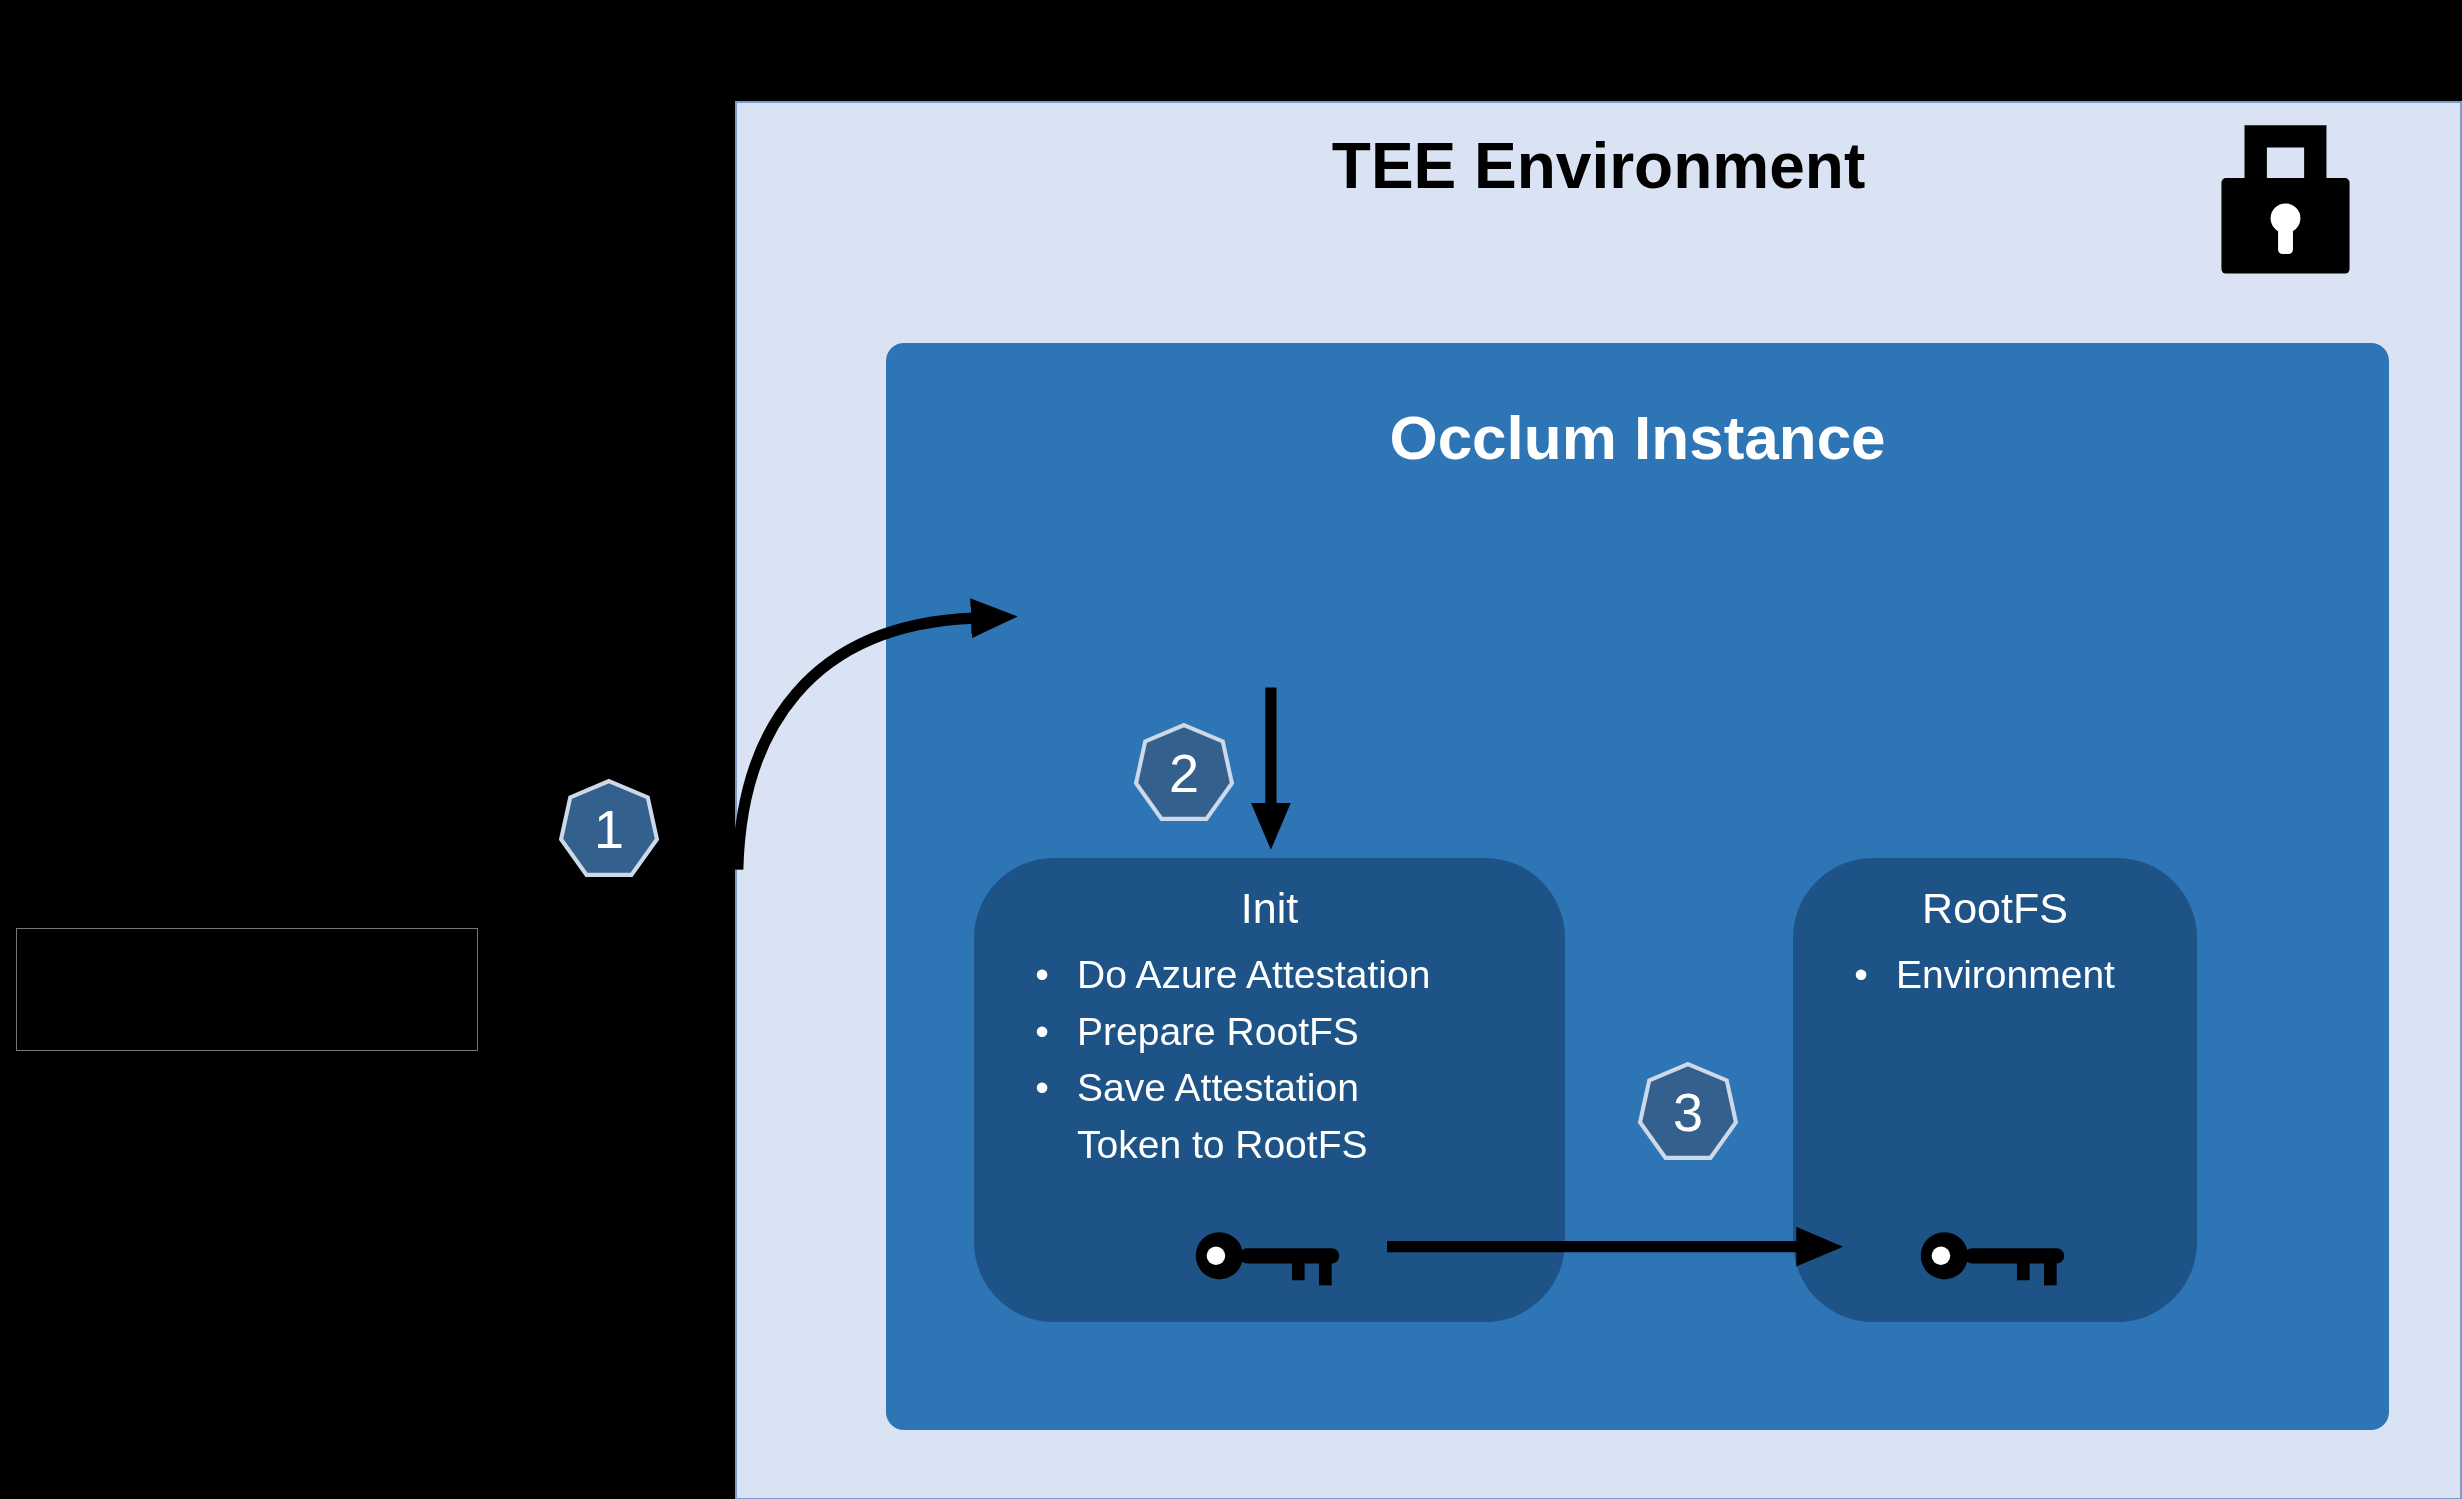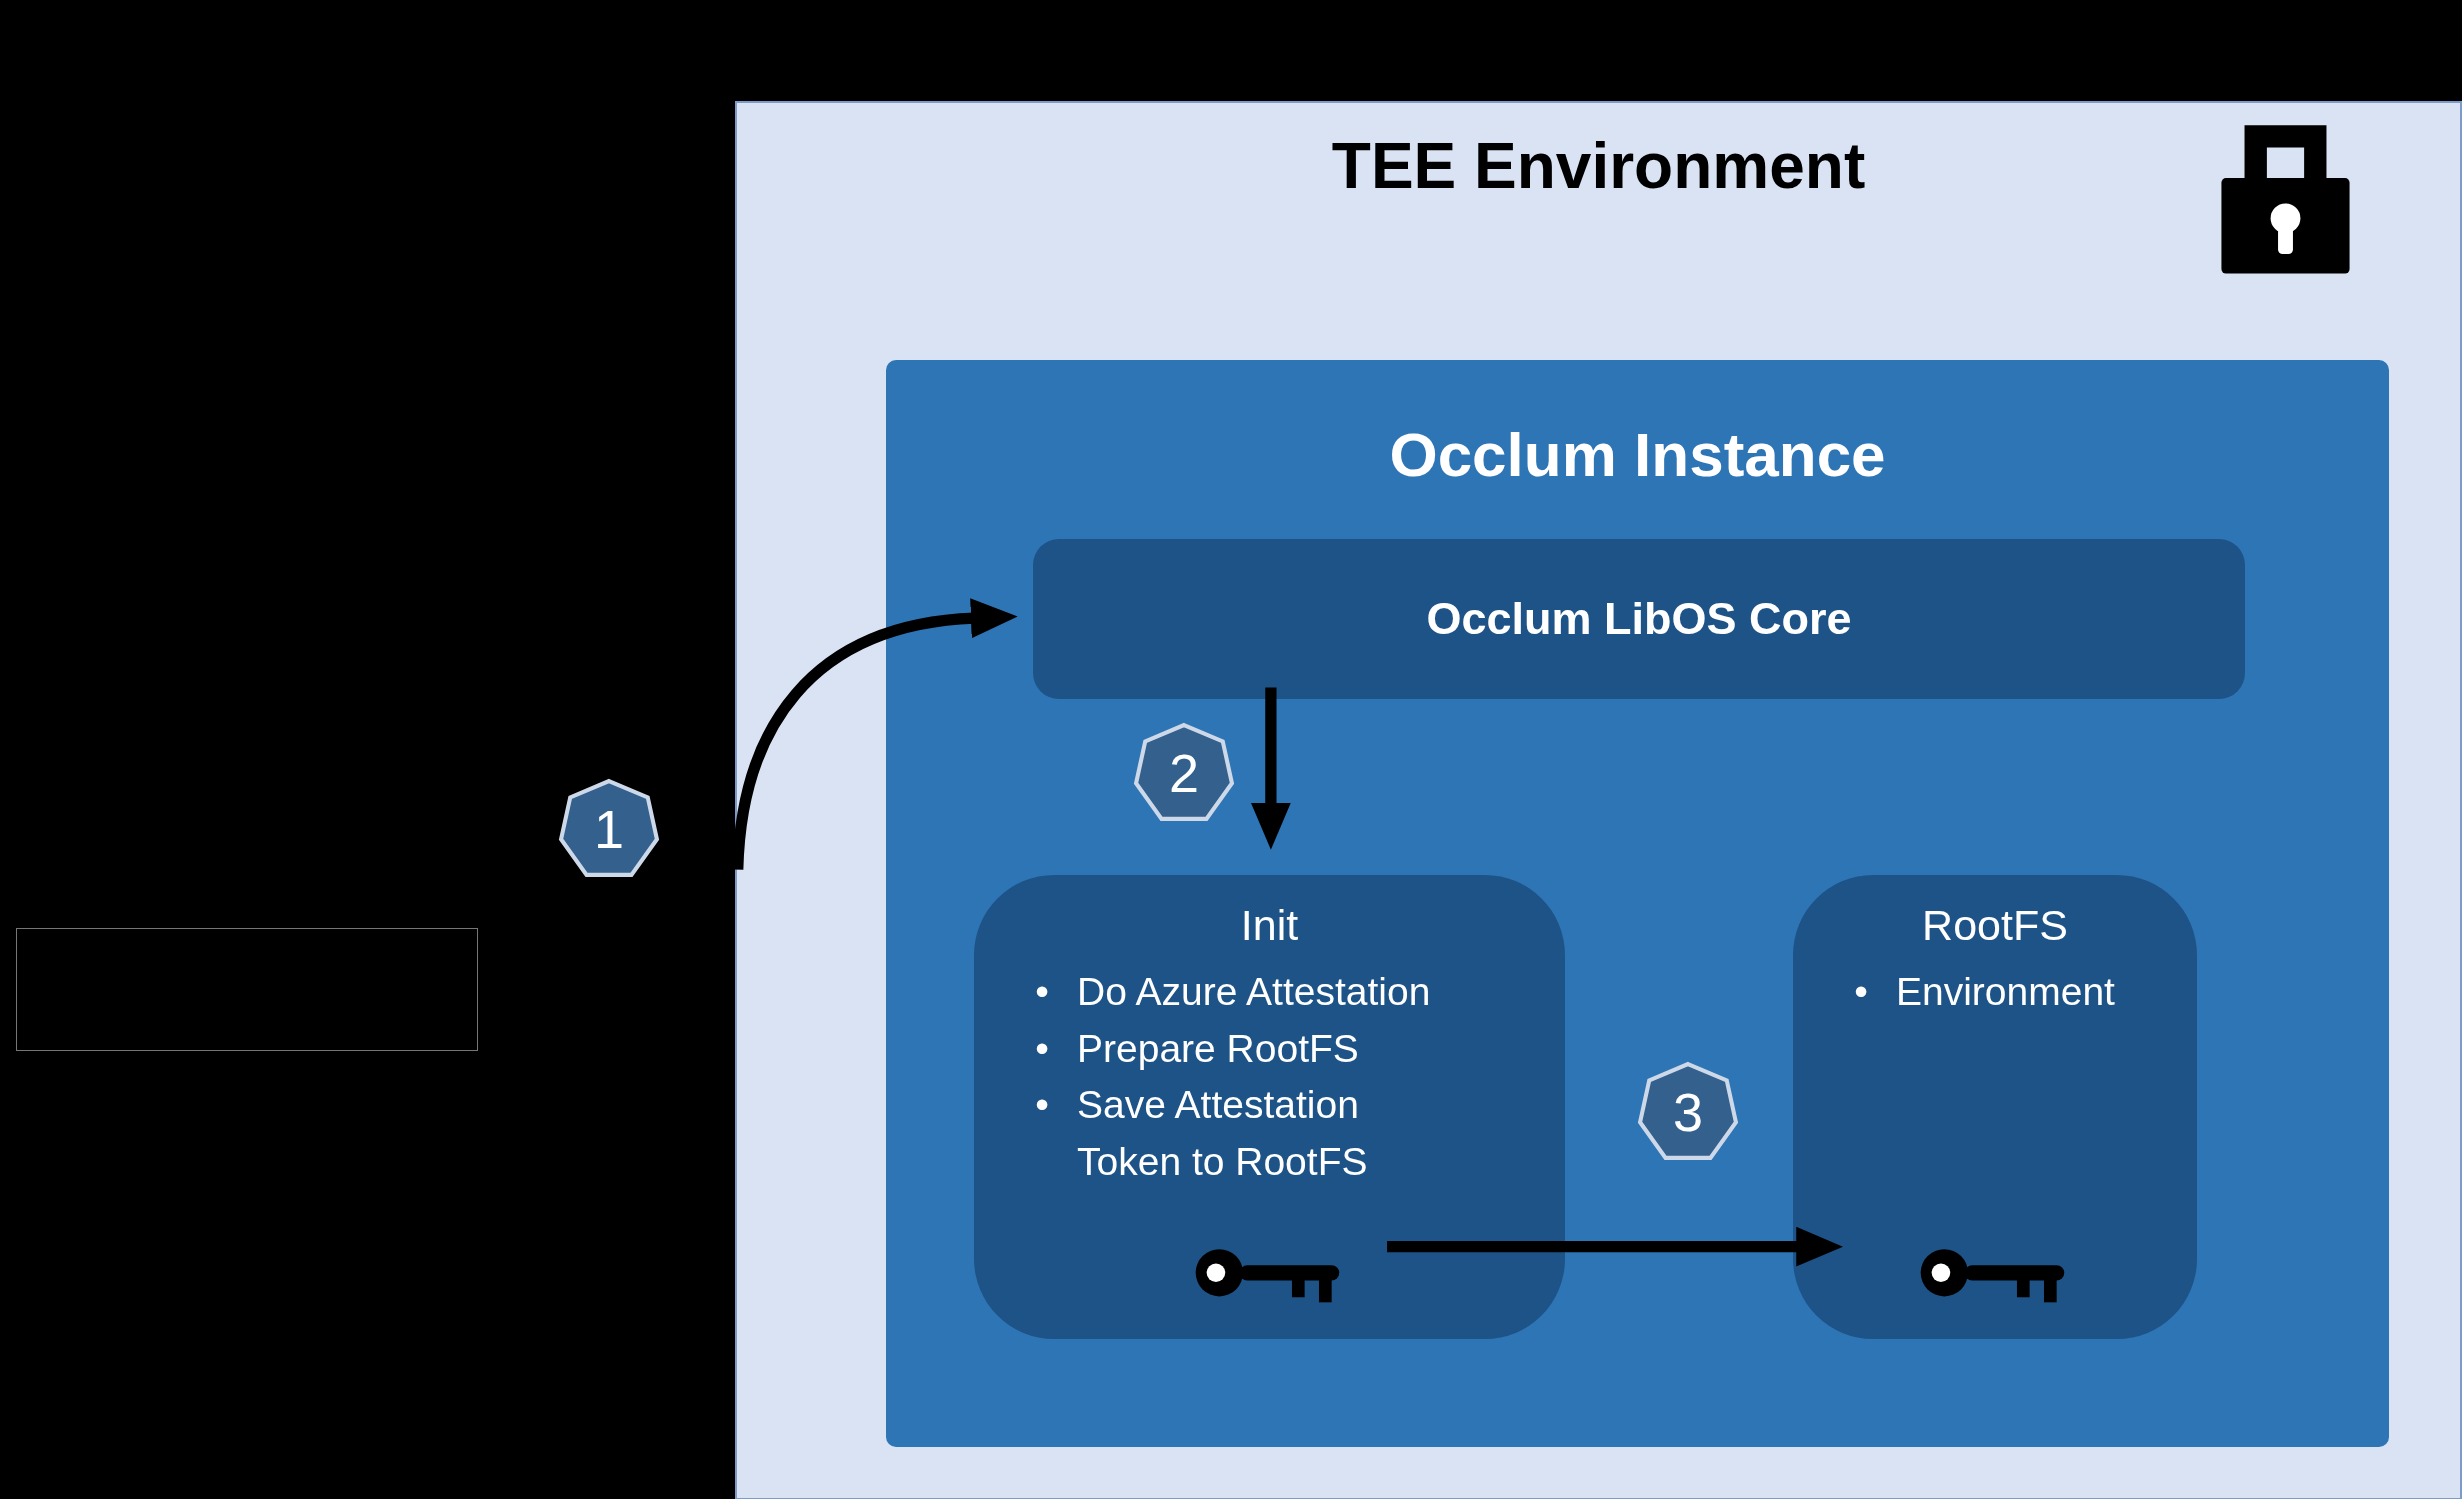--- a/index.html
+++ b/index.html
@@ -15,22 +15,22 @@
     background: #dae3f3; border: 2.6px solid #7d9bc8; box-sizing: border-box;
   }
   .panel-title {
     position: absolute; top: 26px; left: 0; width: 100%;
     text-align: center; font-size: 64px; font-weight: bold; color: #000;
   }
   .lock-icon { position: absolute; left: 1474px; top: 0px; width: 149px; height: 177px; }
 
   
   .instance {
-    position: absolute; left: 149px; top: 257px; width: 1503px; height: 1087px;
-    background: #2e75b6; border-radius: 10px;
+    position: absolute; left: 149px; top: 240px; width: 1503px; height: 1087px;
+    background: #2e75b6; border-radius: 18px;
   }
   .instance-title {
     position: absolute; top: 59px; left: 0; width: 100%;
     text-align: center; font-size: 62px; font-weight: bold; color: #fff;
   }
   .libos {
     position: absolute; left: 147px; top: 179px; width: 1212px; height: 160px;
     background: #1d5387; border-radius: 26px;
     display: flex; align-items: center; justify-content: center;
   }
@@ -89,23 +89,20 @@
     <svg class="lock-icon" viewBox="0 0 100 118" aria-hidden="true">
       <path d="M30 54 V22 H70 V54" fill="none" stroke="#000" stroke-width="15"></path>
       <rect x="7" y="50" width="86" height="64" rx="3" fill="#000"></rect>
       <circle cx="50" cy="77" r="10" fill="#fff"></circle>
       <rect x="45" y="83" width="10" height="18" rx="3" fill="#fff"></rect>
     </svg>
 
     <div class="instance">
       <div class="instance-title">Occlum Instance</div>
 
-      <div class="libos">
-        <span class="libos-label">Occlum LibOS Core</span>
-      </div>
 
       <div class="subbox init-box">
         <div class="box-title">Init</div>
         <ul class="bullets">
           <li>Do Azure Attestation</li>
           <li>Prepare RootFS</li>
           <li>Save Attestation Token to RootFS</li>
         </ul>
         <svg class="key-icon" viewBox="0 0 180 90" aria-hidden="true">
           <circle cx="30" cy="40" r="28" fill="#000"></circle>

